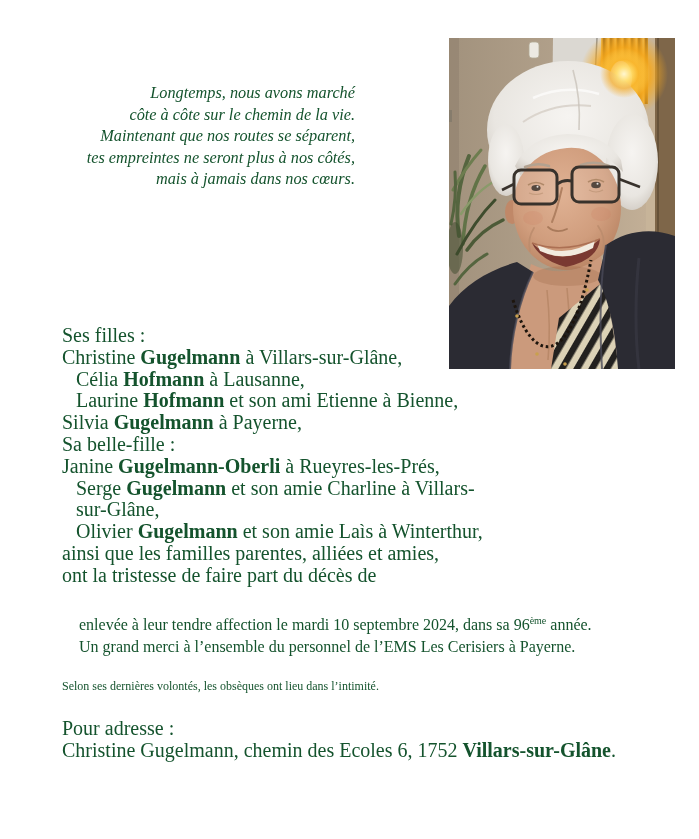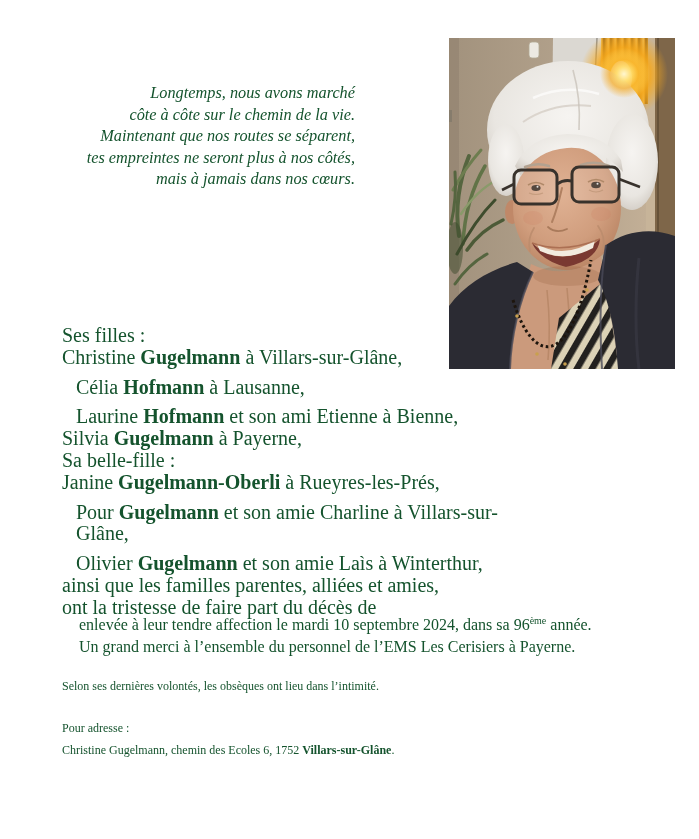--- a/index.html
+++ b/index.html
@@ -9,31 +9,31 @@
   sup{font-size:10px;line-height:0;}
 
   .poem{position:absolute;top:82px;left:40px;width:315px;text-align:right;
         font-style:italic;font-size:16.3px;line-height:21.6px;}
 
   .photo{position:absolute;left:449px;top:38px;width:226px;height:331px;}
   .photo svg{display:block;}
 
   .family{position:absolute;left:62px;top:325px;width:440px;
           font-size:20px;line-height:21.8px;}
-  .family .indent{padding-left:14px;margin-top:8px;}
+  .family .indent{padding-left:14px;}
 
   .deceased{position:absolute;left:62px;top:569px;width:575px;margin:0;
             text-align:center;font-size:20.5px;font-weight:700;line-height:26px;}
 
   .announce{position:absolute;left:62px;top:614px;width:600px;
             font-size:16px;line-height:22.2px;margin-left:17px;}
   .funeral{position:absolute;left:62px;top:675px;width:600px;
            font-size:12px;line-height:22.2px;}
   .address{position:absolute;left:62px;top:717px;width:600px;
-           font-size:12px;line-height:22.2px;}
+           font-size:20px;line-height:22.2px;}
 </style>
 </head>
 <body>
 
 <div class="page">
 
   <div class="poem">
       <div>Longtemps, nous avons marché</div>
       <div>côte à côte sur le chemin de la vie.</div>
       <div>Maintenant que nos routes se séparent,</div>
@@ -194,21 +194,21 @@
   </div>
 
   <div class="family">
       <div><span>Ses filles :</span></div>
       <div><span>Christine </span><span class="b">Gugelmann</span><span> à Villars-sur-Glâne,</span></div>
       <div class="indent"><span>Célia </span><span class="b">Hofmann</span><span> à Lausanne,</span></div>
       <div class="indent"><span>Laurine </span><span class="b">Hofmann</span><span> et son ami Etienne à Bienne,</span></div>
       <div><span>Silvia </span><span class="b">Gugelmann</span><span> à Payerne,</span></div>
       <div><span>Sa belle-fille :</span></div>
       <div><span>Janine </span><span class="b">Gugelmann-Oberli</span><span> à Rueyres-les-Prés,</span></div>
-      <div class="indent"><span>Pour </span><span class="b">Gugelmann</span><span> et son amie Charline à Villars-sur-Glâne,</span></div>
+      <div class="indent"><span>Serge </span><span class="b">Gugelmann</span><span> et son amie Charline à Villars-sur-Glâne,</span></div>
       <div class="indent"><span>Olivier </span><span class="b">Gugelmann</span><span> et son amie Laìs à Winterthur,</span></div>
       <div><span>ainsi que les familles parentes, alliées et amies,</span></div>
       <div><span>ont la tristesse de faire part du décès de</span></div>
     </div>
 
 
   <div class="announce">
     <div><span>enlevée à leur tendre affection le mardi 10 septembre 2024, dans sa 96</span><sup>ème</sup><span> année.</span></div>
     <div>Un grand merci à l’ensemble du personnel de l’EMS Les Cerisiers à Payerne.</div>
   </div>

